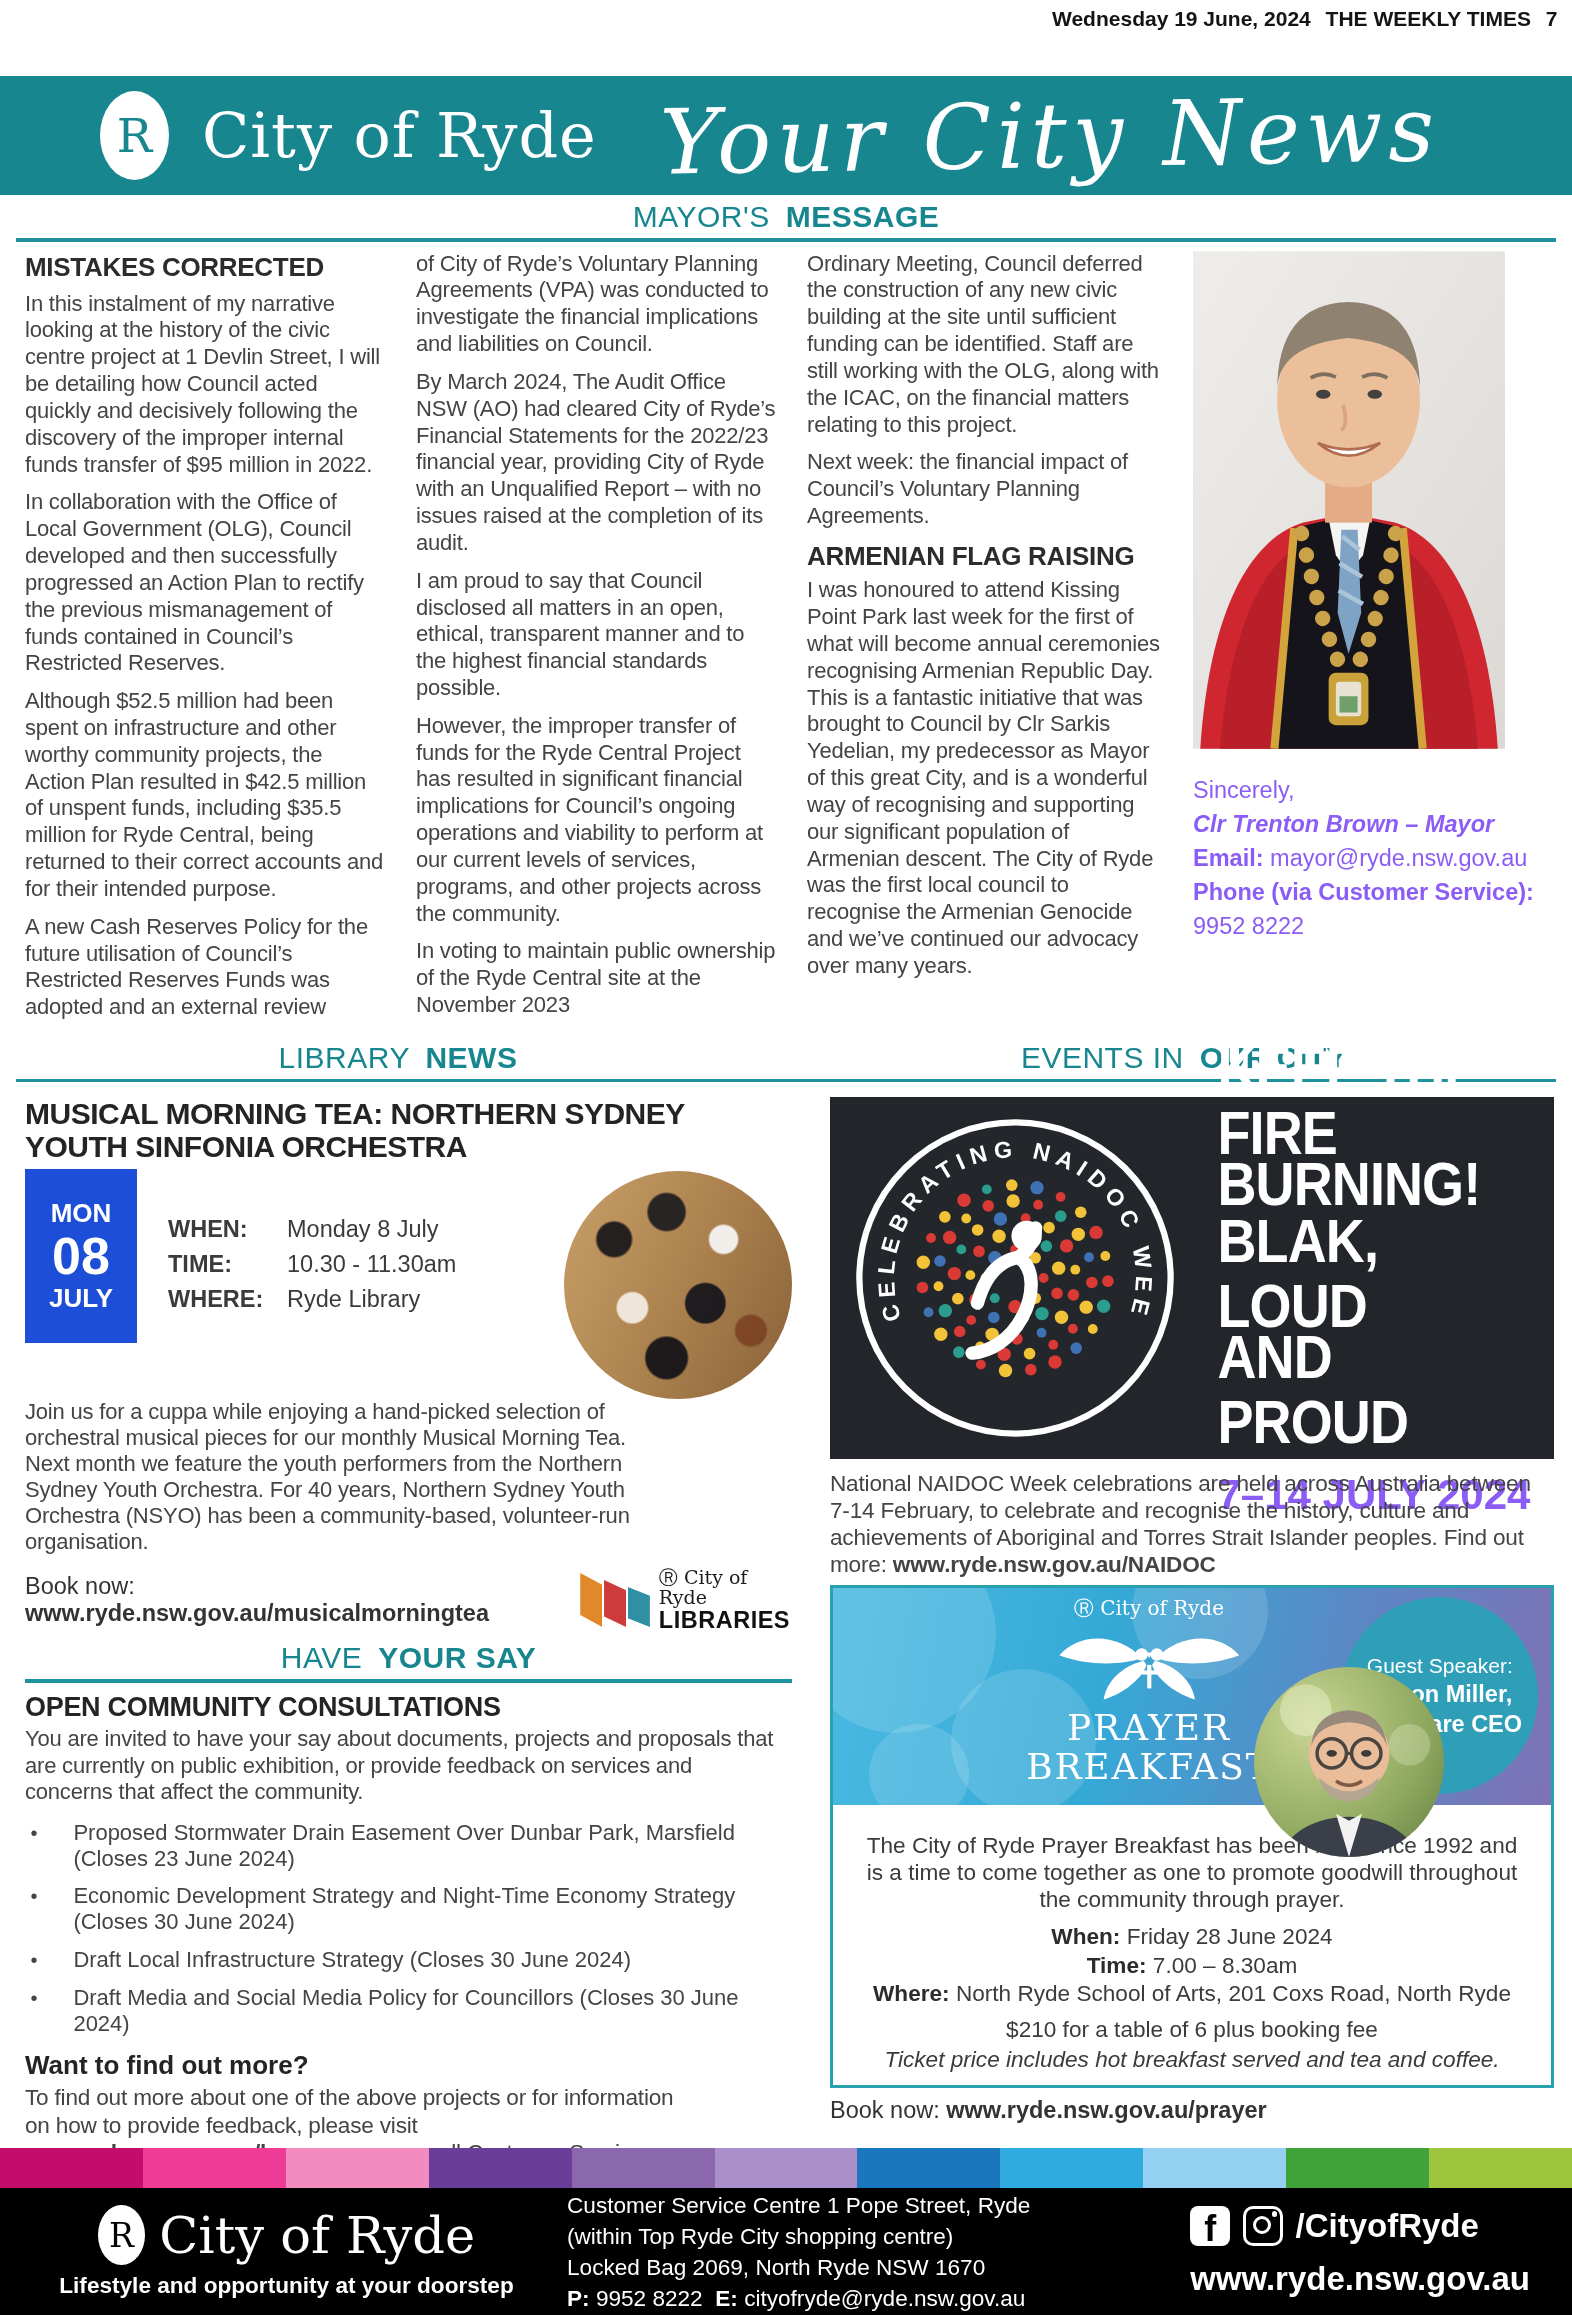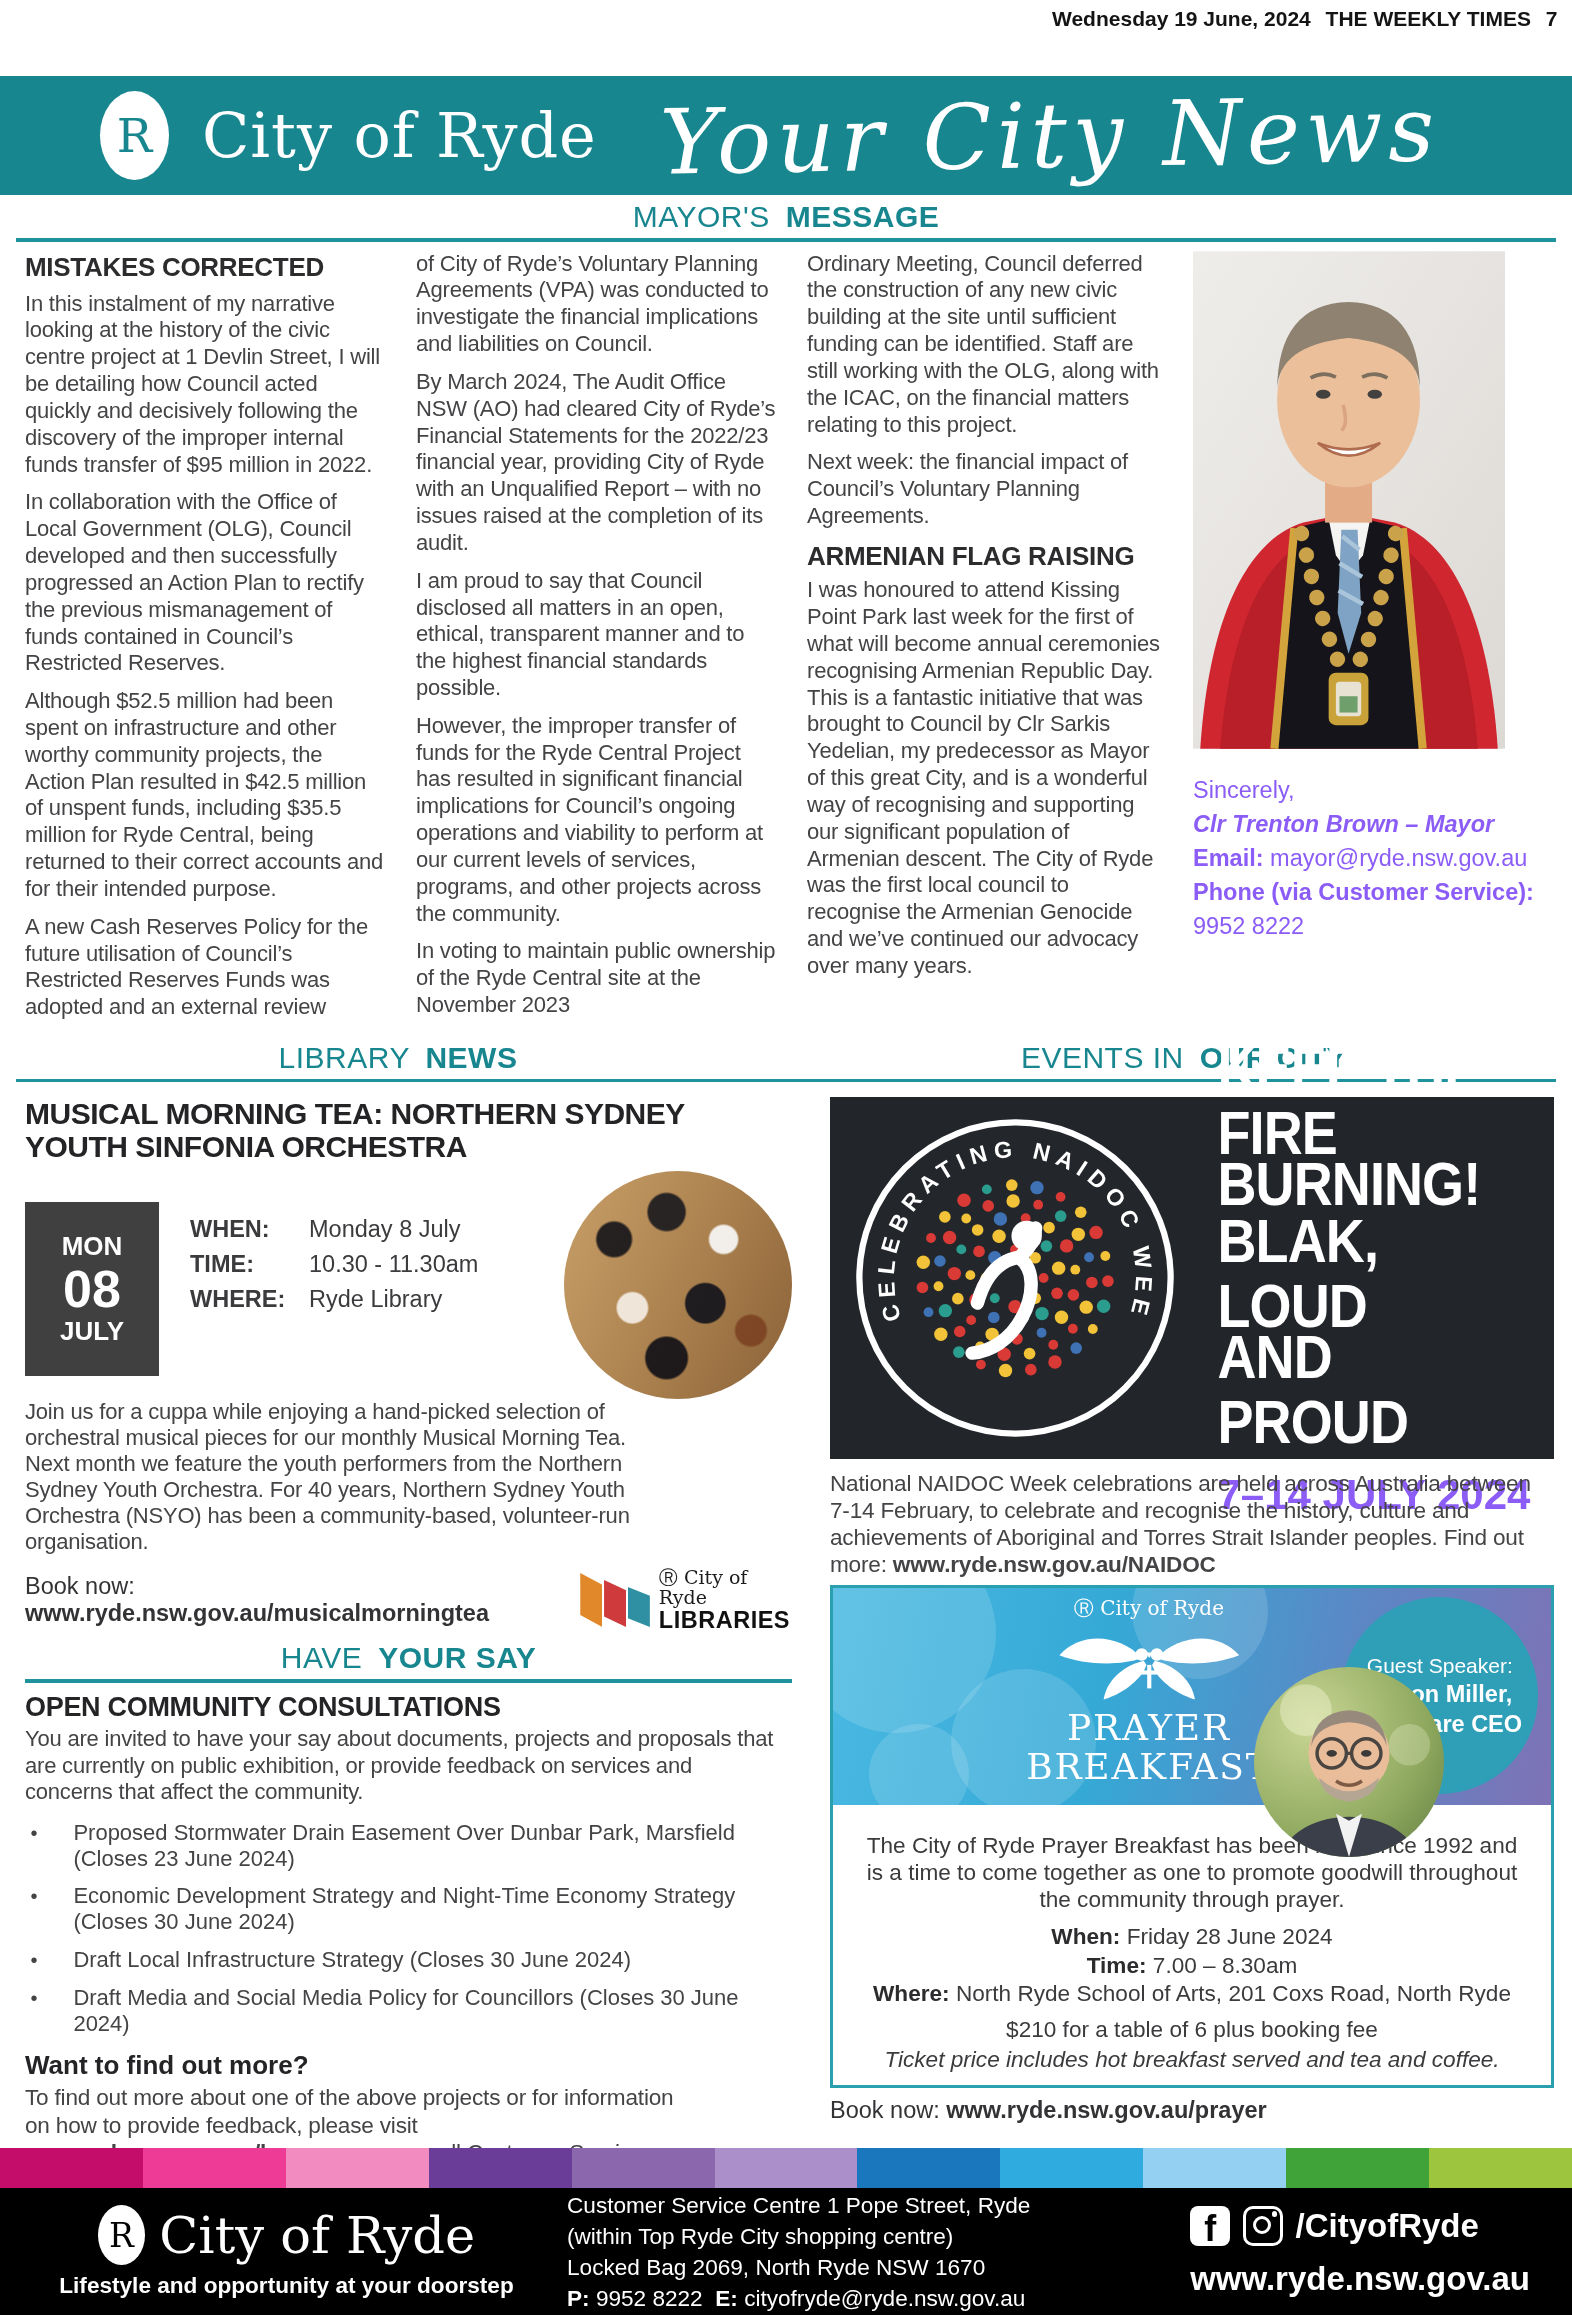--- a/index.html
+++ b/index.html
@@ -30,22 +30,22 @@
   .signature{margin-top:24px;font-size:23.5px;line-height:1.45;color:#8b5cf6;}
   .sig-name{font-weight:bold;font-style:italic;}
   
   .two-heads{display:flex;margin-top:3.6px;}
   .two-heads .half-l{flex:0 0 796px;}
   .two-heads .half-r{flex:1;}
   
   .lower{display:grid;grid-template-columns:767px 1fr;gap:38px;padding:7.2px 18px 0 25px;}
   .ev-title{font-weight:bold;font-size:30px;color:#242427;line-height:1.12;margin:7.2px 0 5.4px;letter-spacing:-0.5px;}
   .ev-row{display:flex;align-items:flex-start;height:219px;}
-  .datebox{width:134px;height:174px;background:#404040;color:#fff;text-align:center;
-           display:flex;flex-direction:column;justify-content:center;margin-top:33px;flex:0 0 auto;}
+  .datebox{width:112px;height:174px;background:#1d4ed8;color:#fff;text-align:center;
+           display:flex;flex-direction:column;justify-content:center;flex:0 0 auto;}
   .datebox .d1,.datebox .d3{font-size:26px;font-weight:bold;line-height:1.15;}
   .datebox .d2{font-size:52px;font-weight:bold;line-height:1.05;}
   .details{margin:47px 0 0 31px;font-size:23.5px;color:#3b3b3e;}
   .drow{display:flex;margin-bottom:8.1px;}
   .dlabel{font-weight:bold;width:119px;flex:0 0 auto;}
   .orch{margin-left:auto;width:228px;height:228px;border-radius:50%;margin-top:1.8px;flex:0 0 auto;
         background:
           radial-gradient(circle at 22% 30%, rgba(20,20,25,.9) 0 7%, transparent 8%),
           radial-gradient(circle at 45% 18%, rgba(25,25,30,.9) 0 8%, transparent 9%),
           radial-gradient(circle at 70% 30%, rgba(250,250,250,.9) 0 6%, transparent 7%),

